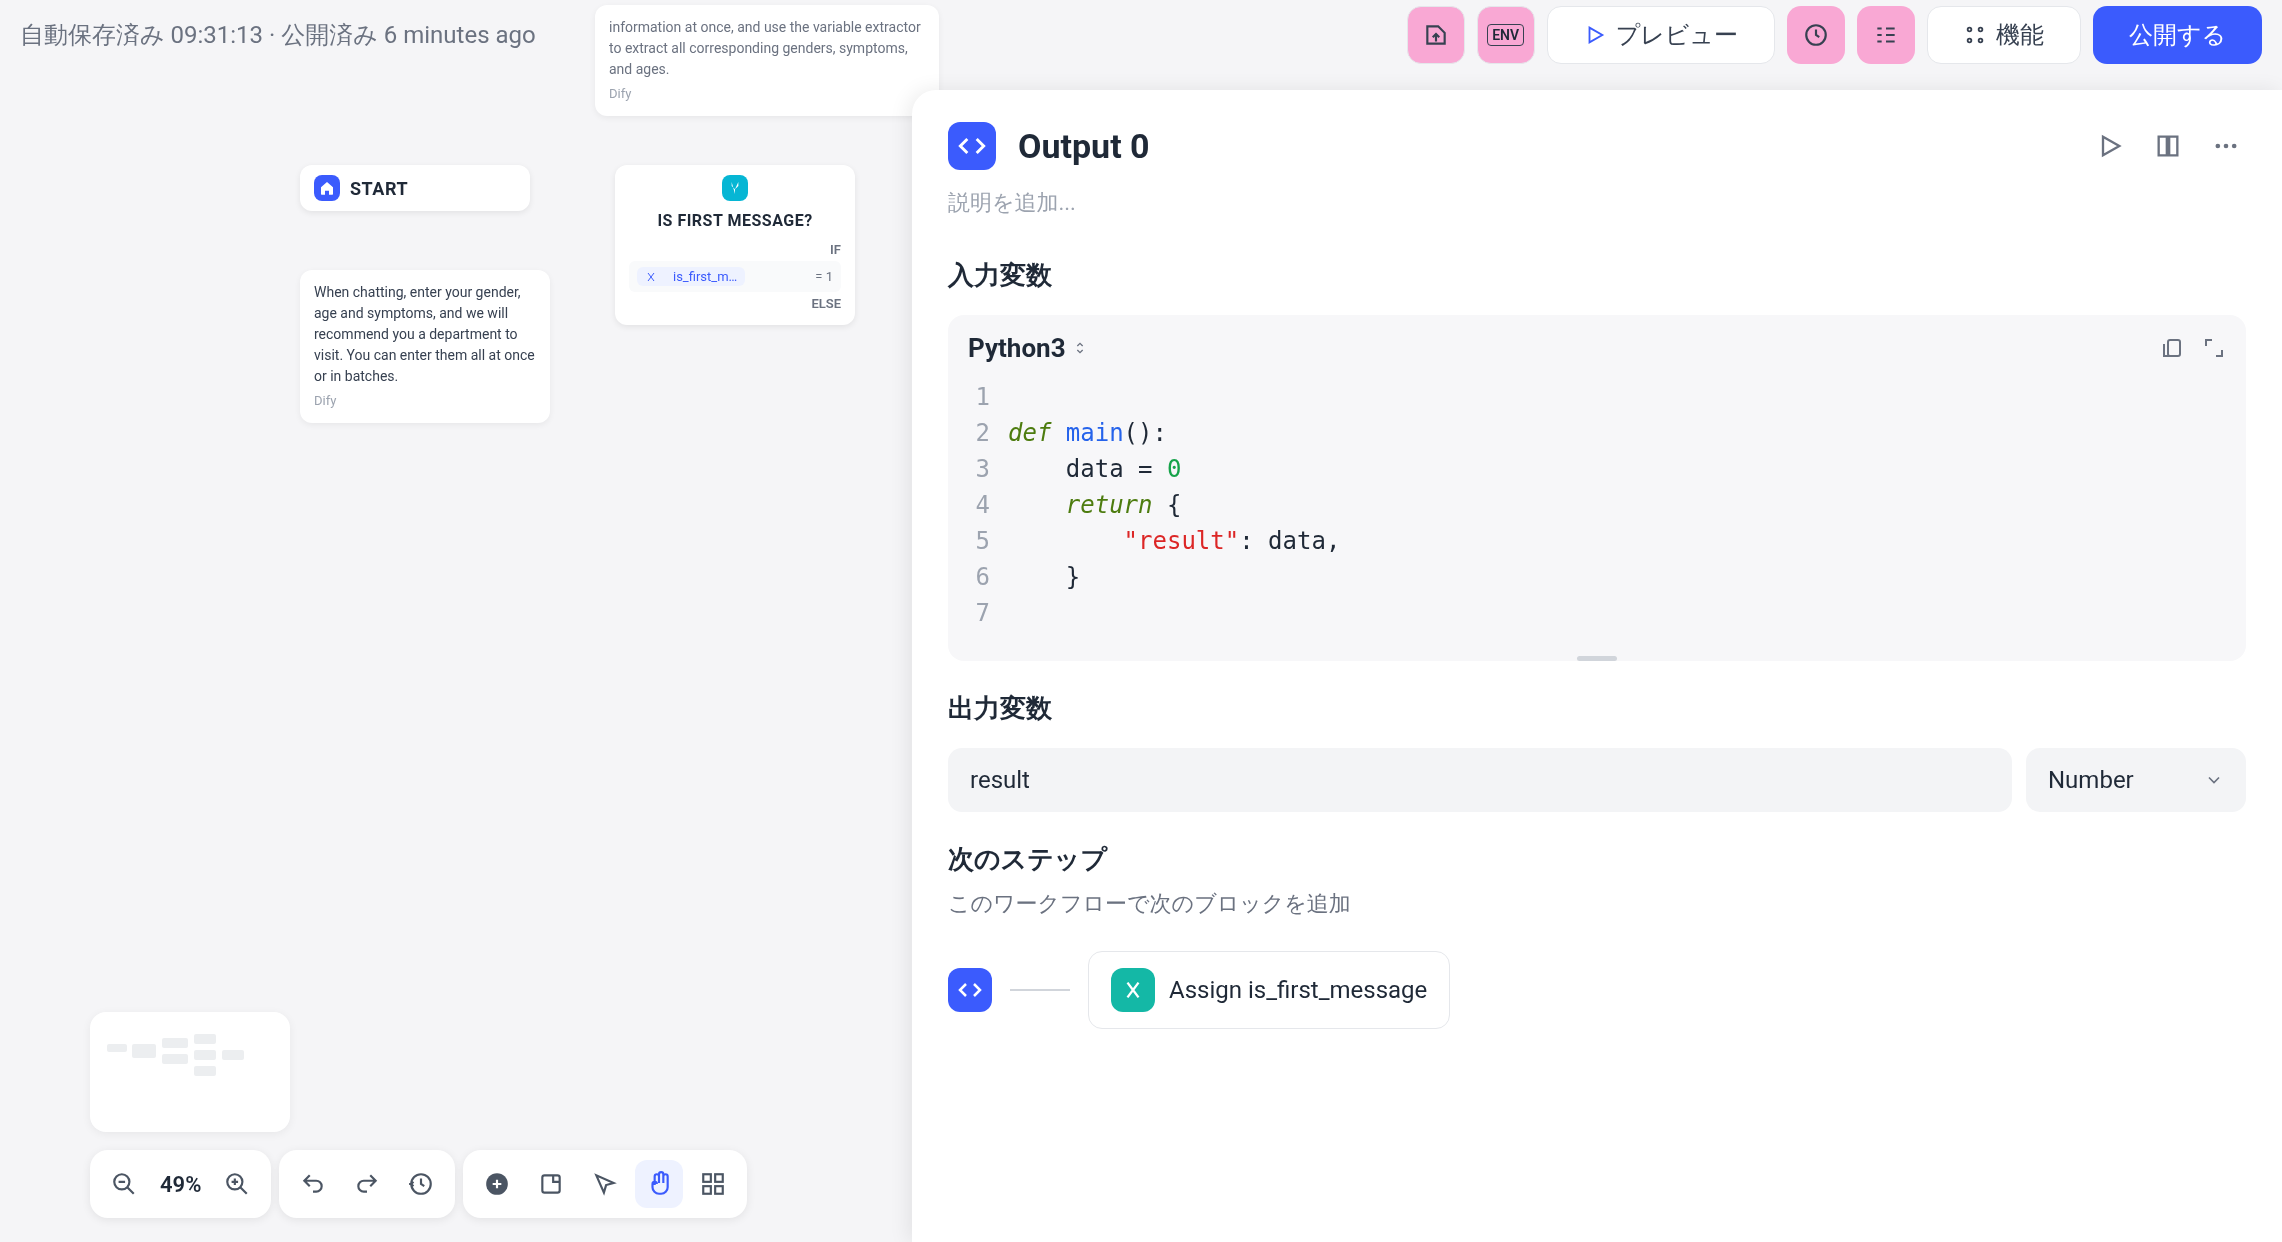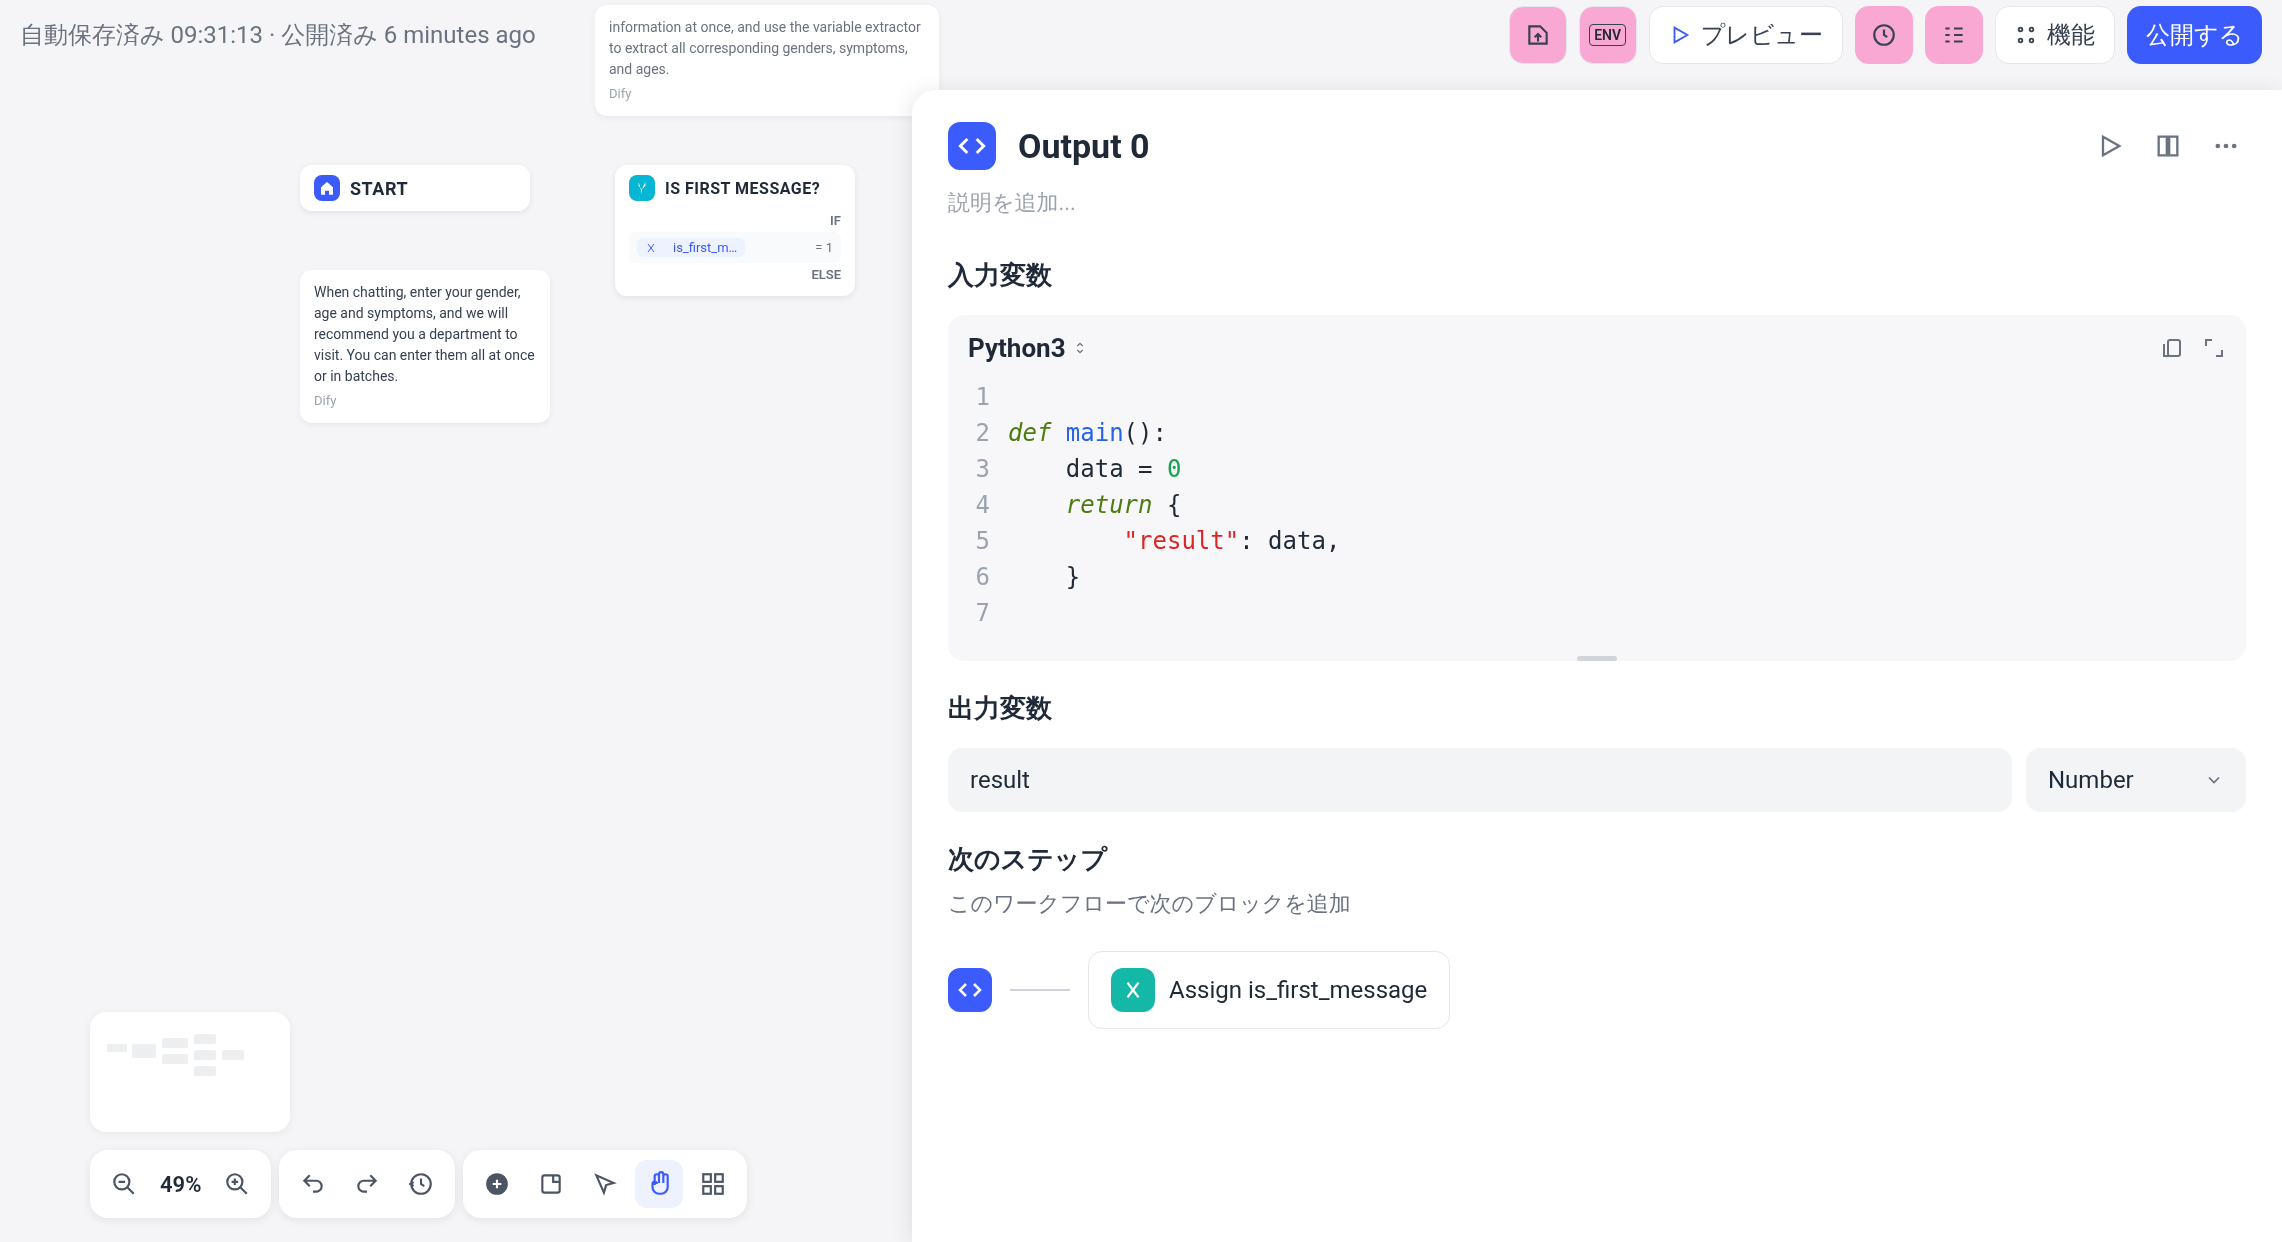--- a/index.html
+++ b/index.html
@@ -3,34 +3,34 @@
 <meta charset="utf-8">
 <style>
 * { box-sizing: border-box; margin: 0; padding: 0; }
 body { font-family: -apple-system, BlinkMacSystemFont, "Segoe UI", Roboto, sans-serif; background: #f5f5f7; width: 2282px; height: 1242px; overflow: hidden; position: relative; color: #1f2937; }
 
 
 .topbar { position: absolute; top: 0; left: 0; right: 0; height: 70px; display: flex; padding: 0 20px; }
 .topbar-left { display: flex; align-items: center; gap: 8px; color: #6b7280; font-size: 24px; }
 .topbar-right { margin-left: auto; display: flex; align-items: center; gap: 12px; }
 .icon-btn { width: 58px; height: 58px; border-radius: 14px; background: #f9a8d4; border: 1px solid #e5e7eb; display: flex; align-items: center; justify-content: center; cursor: pointer; }
-.pill-btn { height: 58px; padding: 0 19px; border-radius: 14px; background: #fff; border: 1px solid #e5e7eb; display: flex; align-items: center; gap: 10px; cursor: pointer; font-size: 24px; color: #374151; }
+.pill-btn { height: 58px; padding: 0 36px; border-radius: 14px; background: #fff; border: 1px solid #e5e7eb; display: flex; align-items: center; gap: 10px; cursor: pointer; font-size: 24px; color: #374151; }
 .pill-btn.primary { background: #3b5bfd; color: #fff; border: none; }
 .play-icon { color: #3b5bfd; }
 
 
 .canvas { position: absolute; top: 70px; left: 60px; right: 0; bottom: 0; background: #f5f5f7; }
 
 
 .node { position: absolute; background: #fff; border-radius: 12px; box-shadow: 0 2px 6px rgba(0,0,0,0.08); padding: 10px 14px; font-size: 16px; }
 .node-start { left: 240px; top: 95px; width: 230px; display: flex; align-items: center; gap: 10px; }
 .node-start .icon { width: 26px; height: 26px; background: #3b5bfd; border-radius: 8px; display: flex; align-items: center; justify-content: center; color: #fff; }
 .node-title { font-weight: 700; font-size: 18px; letter-spacing: 0.5px; }
 .node-condition { left: 555px; top: 95px; width: 240px; }
-.node-condition .cond-header { display: flex; align-items: center; gap: 10px; margin-bottom: 8px; }
+.node-condition .cond-header { display: flex; align-items: center; gap: 10px; margin-bottom: 8px; flex-direction: column; }
 .node-condition .icon { width: 26px; height: 26px; background: #06b6d4; border-radius: 8px; display: flex; align-items: center; justify-content: center; color: #fff; }
 .cond-row { display: flex; align-items: center; justify-content: space-between; font-size: 14px; color: #6b7280; padding: 4px 0; }
 .cond-var { background: #eef2ff; color: #3b5bfd; padding: 2px 8px; border-radius: 6px; font-size: 13px; display: inline-flex; align-items: center; gap: 16px; }
 .cond-label { font-size: 13px; color: #6b7280; font-weight: 600; }
 
 .note-box { position: absolute; background: #fff; border-radius: 12px; box-shadow: 0 2px 6px rgba(0,0,0,0.06); padding: 12px 14px; font-size: 14px; line-height: 1.5; color: #374151; }
 .note-top { left: 535px; top: -65px; width: 344px; font-size: 14px; color: #6b7280; }
 .note-start { left: 240px; top: 200px; width: 250px; }
 .note-author { color: #9ca3af; font-size: 13px; margin-top: 4px; }
 

